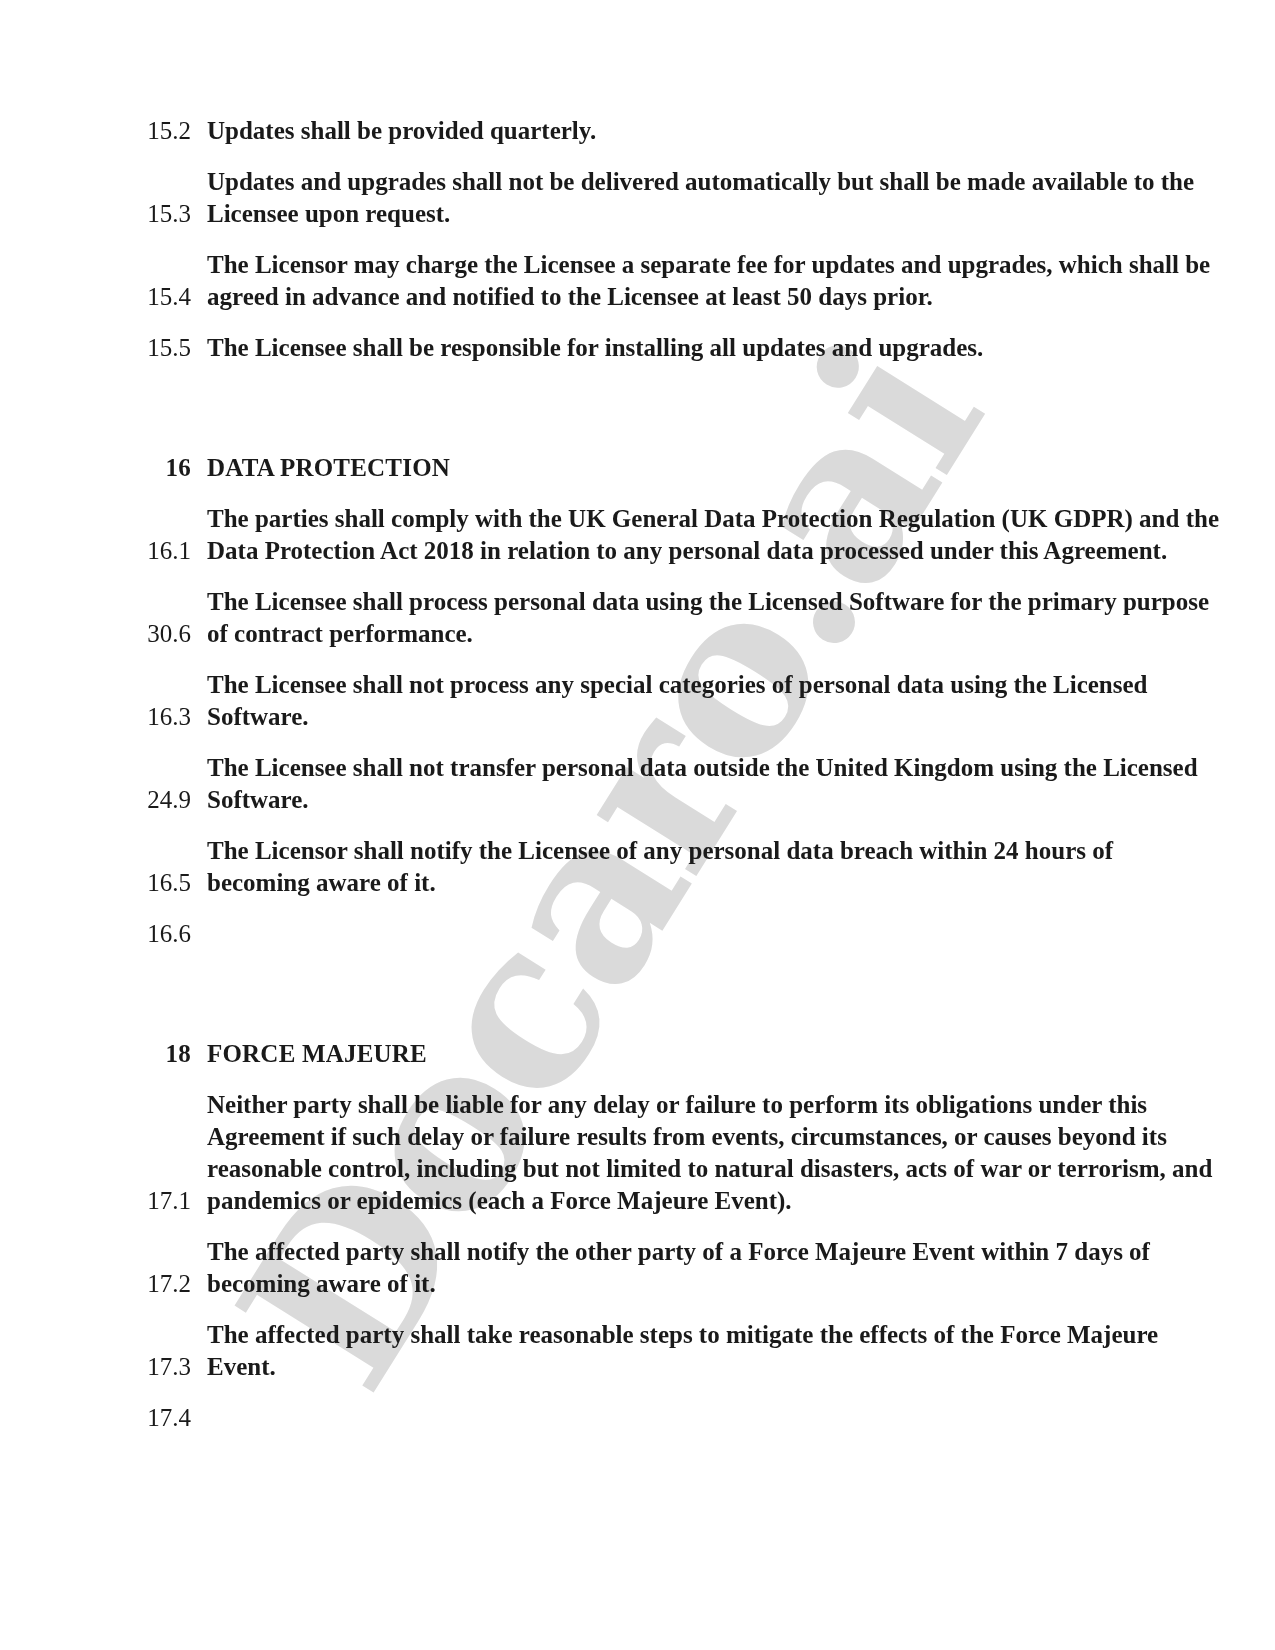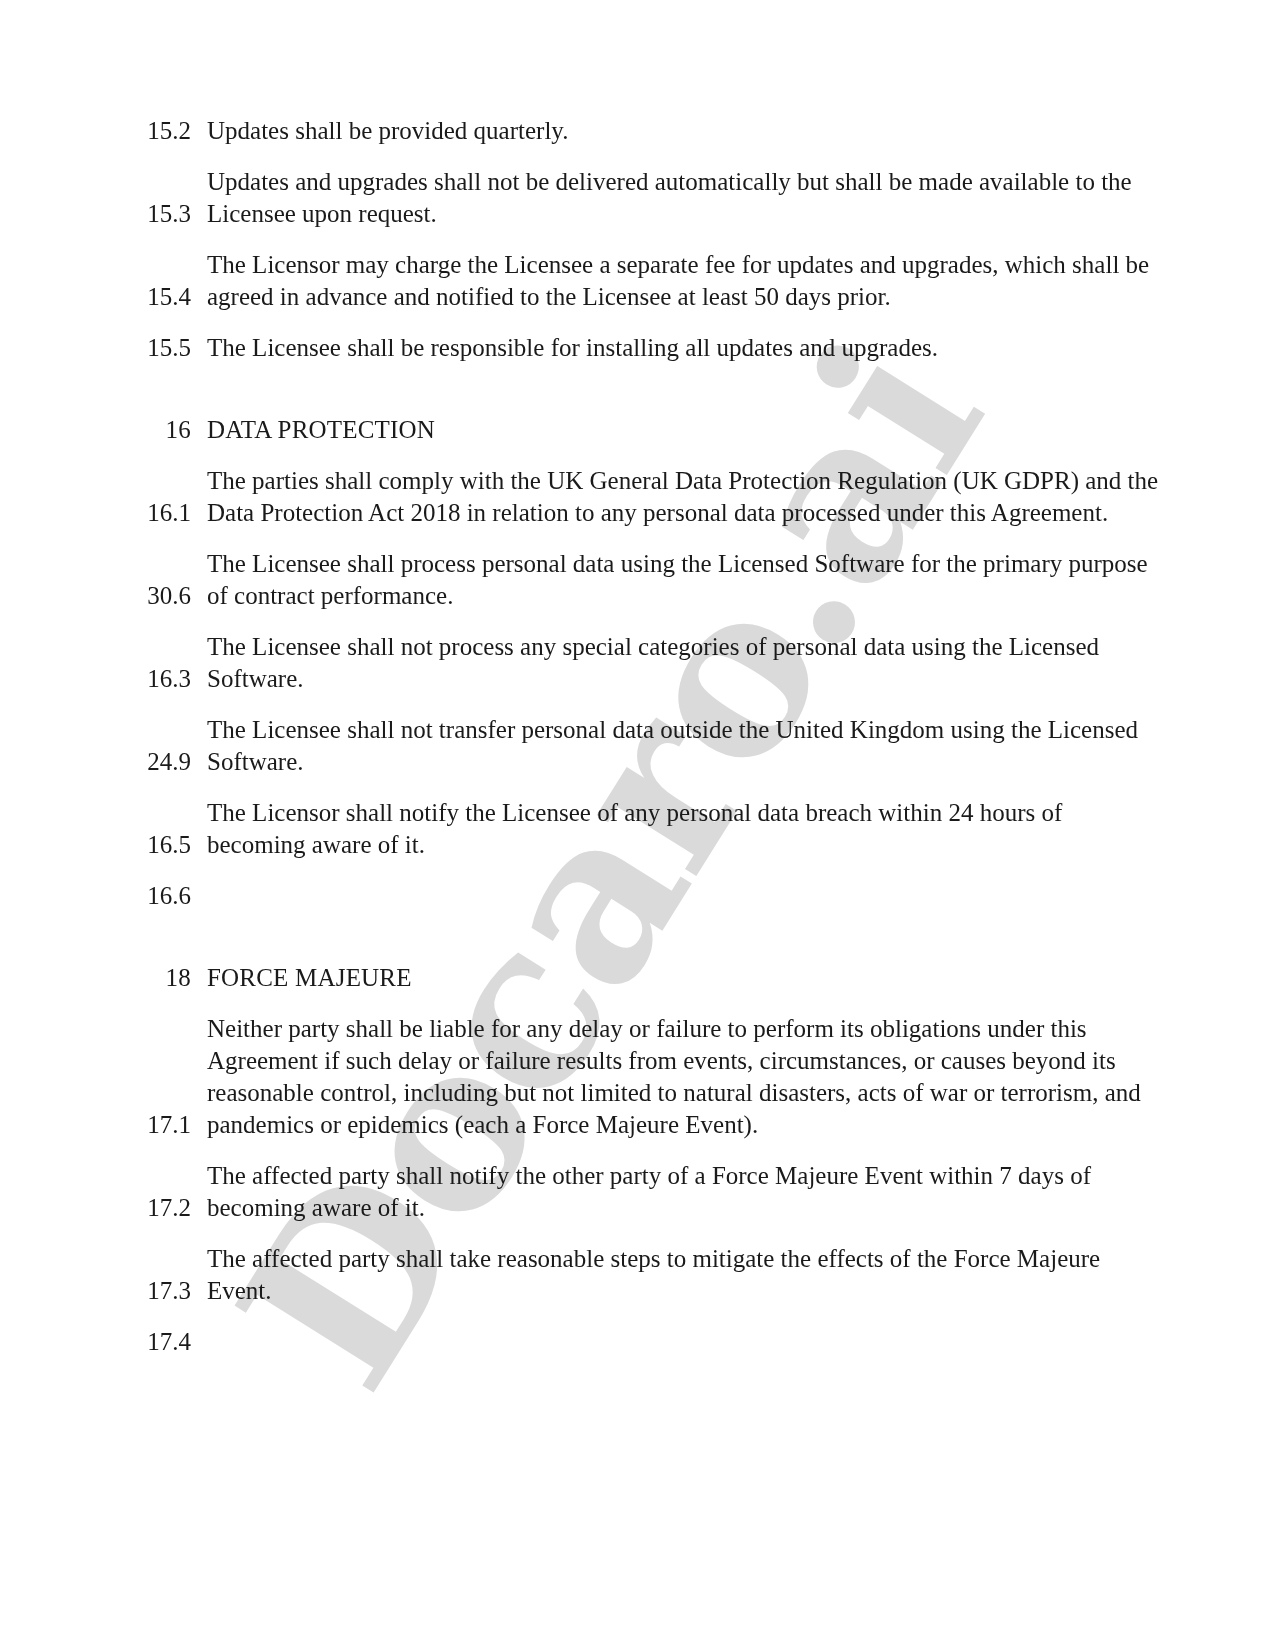--- a/index.html
+++ b/index.html
@@ -44,26 +44,28 @@
     text-align: right;
     font-size: 25px;
     line-height: 32px;
     white-space: pre;
   }
   .row .txt {
     margin-left: 16px;
     font-size: 25px;
     line-height: 32px;
     white-space: pre;
+    font-weight: bold;
   }
   .row.heading { margin-top: 50px; }
   .row.heading .num,
   .row.heading .txt {
-    font-weight: normal;
+    font-weight: bold;
     letter-spacing: 0.2px;
+    margin-top: 38px;
   }
 </style>
 </head>
 <body>
 
 <div class="page">
   <div class="watermark" style="color: rgb(218, 218, 218);">Docaro.ai</div>
   <div class="content">
       <div class="row clause">
     <span class="num">15.2</span>

